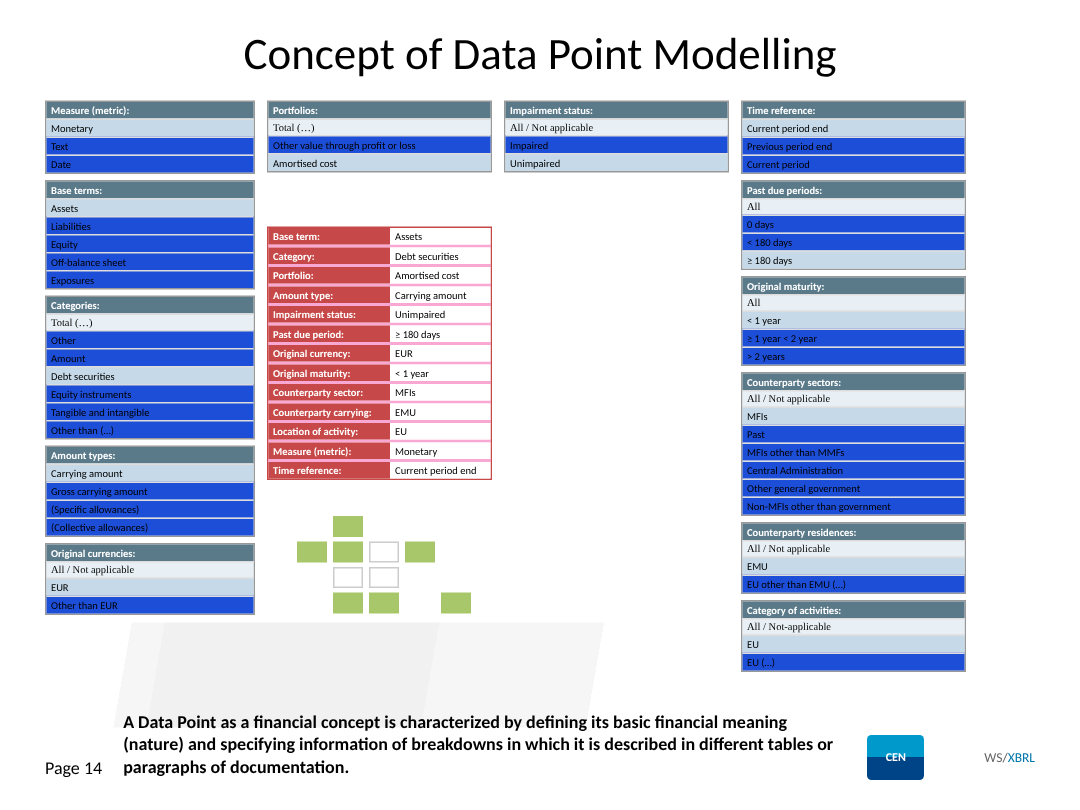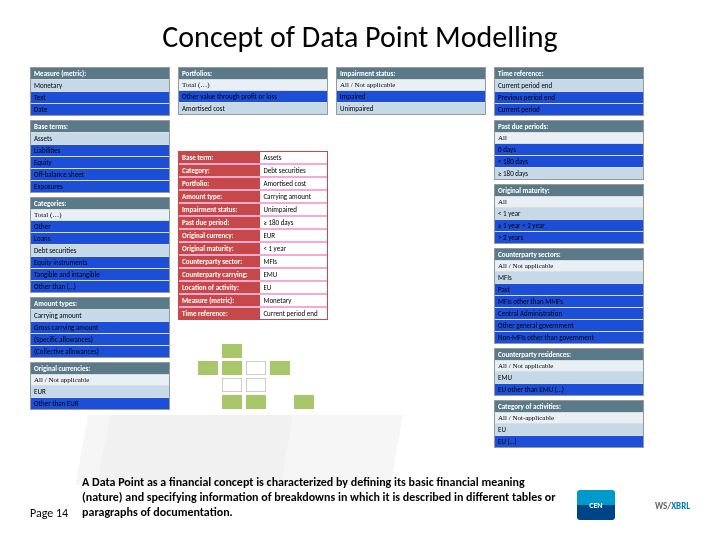--- a/index.html
+++ b/index.html
@@ -27,21 +27,21 @@
   .b { width: 20px; height: 14px; }
   .bg { background: #a8c76a; }
   .bw { background: #fff; border: 1px solid #ccc; }
   .bn { width: 20px; height: 14px; }
   .footer { position: absolute; bottom: 20px; left: 30px; right: 30px; display: flex; align-items: flex-end; gap: 14px; }
   .page { font-size: 12px; font-weight: normal; }
   .desc { font-size: 12px; font-weight: bold; line-height: 1.25; flex: 1; }
   .logos { display: flex; align-items: center; gap: 6px; }
   .cen { width: 38px; height: 30px; background: linear-gradient(180deg,#0099cc 0%,#0099cc 50%,#004488 50%,#004488 100%); border-radius: 3px; position: relative; }
   .cen::after { content: "CEN"; position: absolute; color: #fff; font-size: 8px; font-weight: bold; left: 50%; top: 50%; transform: translate(-50%,-50%); }
-  .xbrl { font-size: 9px; font-weight: bold; color: #555; margin-left: 34px; }
+  .xbrl { font-size: 9px; font-weight: normal; color: #555; margin-left: 34px; }
   .xbrl .ws { color: #666; }
   .xbrl .xb { color: #0077aa; }
   .bgstripe { position: absolute; bottom: 55px; left: 0; right: 0; height: 70px; background: linear-gradient(100deg, transparent 12%, #f0f0f0 12%, #f0f0f0 15%, #e8e8e8 15%, #e8e8e8 40%, #f0f0f0 40%, #f0f0f0 55%, transparent 55%); opacity: 0.6; z-index: -1; }
 </style>
 </head>
 <body>
 
 <div class="slide">
   <div class="title">Concept of Data Point Modelling</div>
 
@@ -59,21 +59,21 @@
         <div class="panel-row hl">Assets</div>
         <div class="panel-row">Liabilities</div>
         <div class="panel-row">Equity</div>
         <div class="panel-row">Off-balance sheet</div>
         <div class="panel-row">Exposures</div>
       </div>
       <div class="panel">
         <div class="panel-hdr">Categories:</div>
         <div class="panel-row hl2">Total (…)</div>
         <div class="panel-row">Other</div>
-        <div class="panel-row">Loans</div>
+        <div class="panel-row">Amount</div>
         <div class="panel-row hl">Debt securities</div>
         <div class="panel-row">Equity instruments</div>
         <div class="panel-row">Tangible and intangible</div>
         <div class="panel-row">Other than (…)</div>
       </div>
       <div class="panel">
         <div class="panel-hdr">Amount types:</div>
         <div class="panel-row hl">Carrying amount</div>
         <div class="panel-row">Gross carrying amount</div>
         <div class="panel-row">(Specific allowances)</div>

